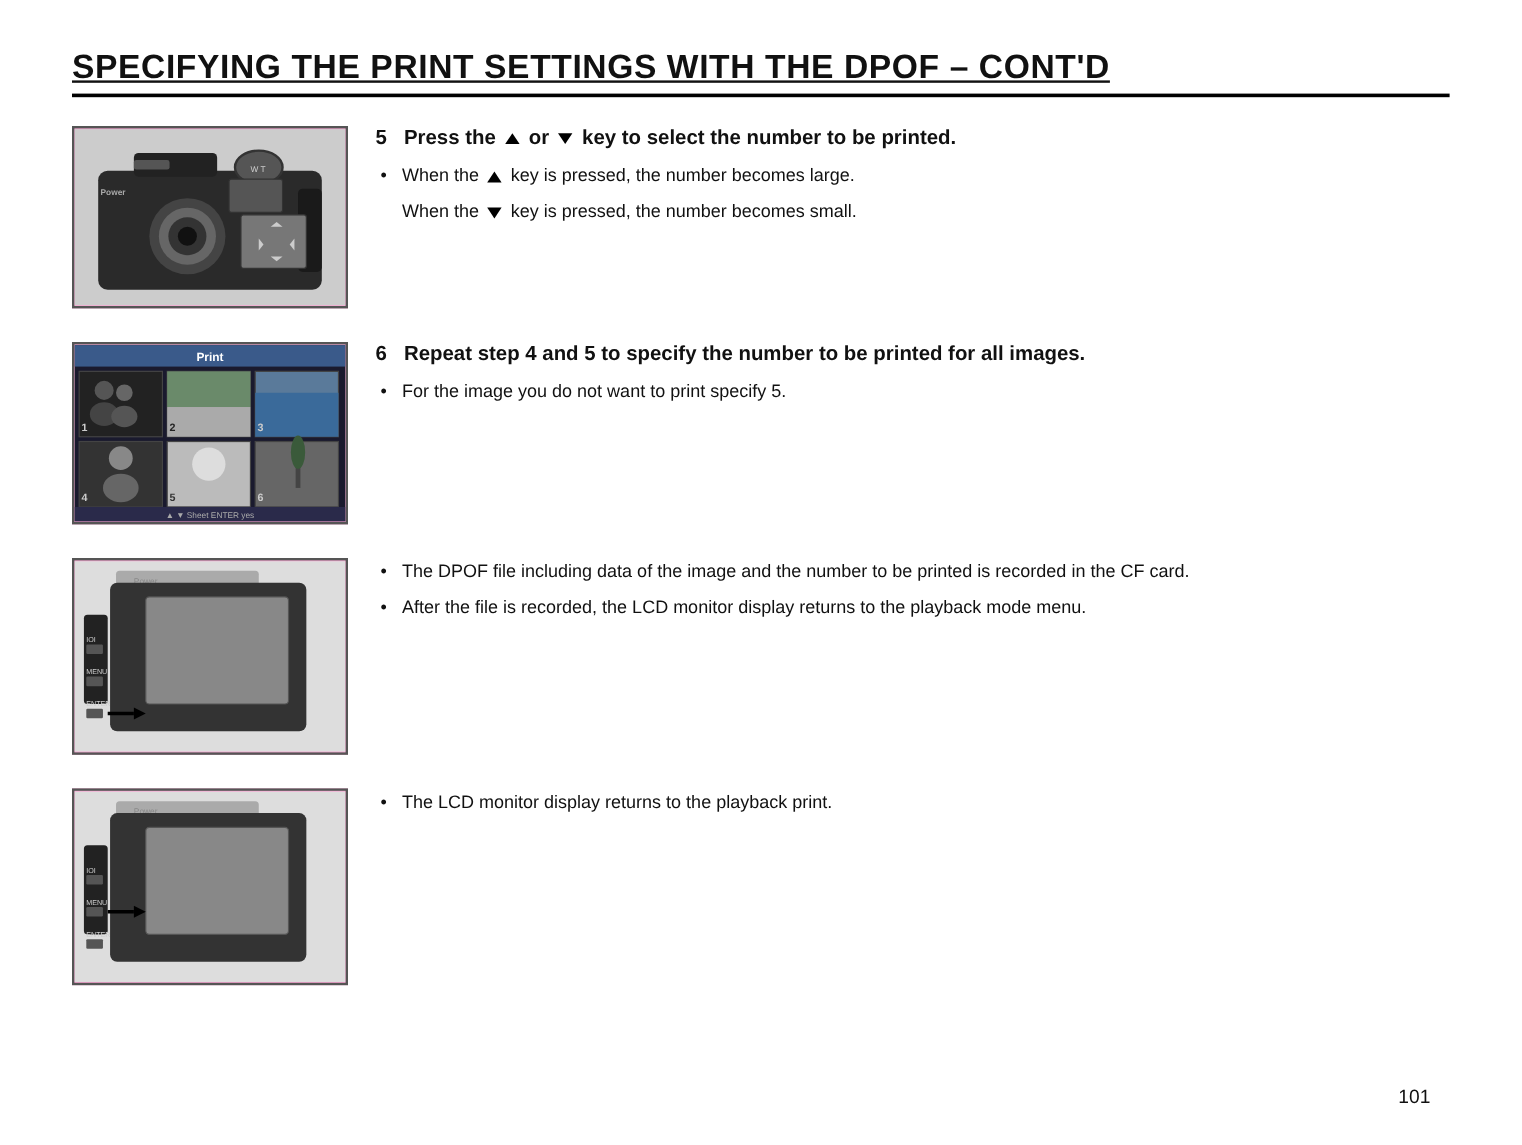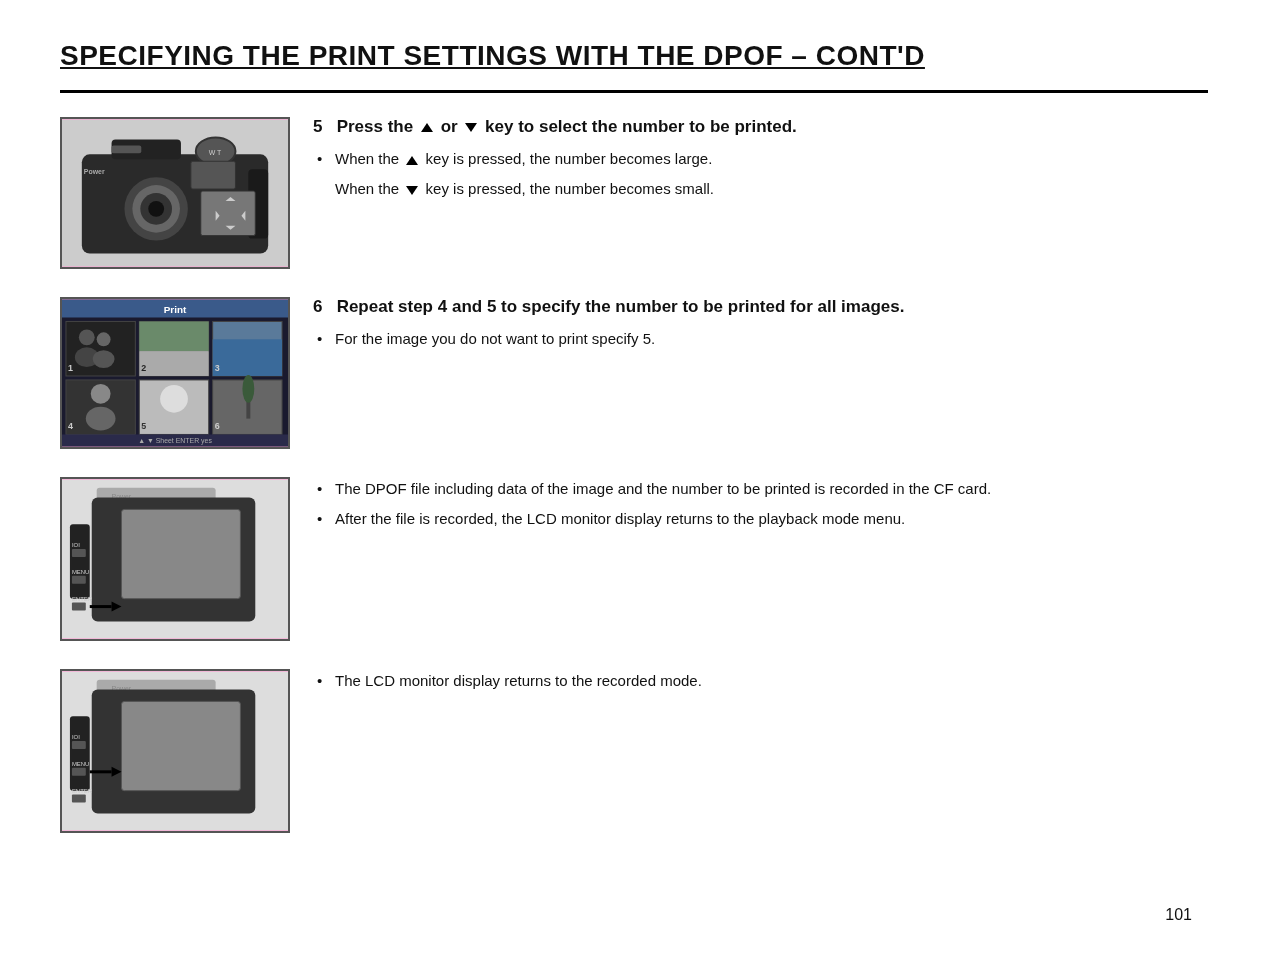--- a/index.html
+++ b/index.html
@@ -11,21 +11,21 @@
       width: 1268px;
       min-height: 954px;
       padding: 40px 60px 40px 60px;
     }
 
     .page-title {
       font-size: 28px;
       font-weight: 900;
       text-decoration: underline;
       border-bottom: 3px solid #000;
-      padding-bottom: 18px;
+      padding-bottom: 6px;
       margin-bottom: 24px;
       letter-spacing: 0.5px;
     }
 
     .section {
       display: flex;
       flex-direction: row;
       align-items: flex-start;
       margin-bottom: 28px;
       gap: 23px;
@@ -310,19 +310,19 @@
 
       <line x1="28" y1="101" x2="50" y2="101" stroke="#000" stroke-width="3"></line>
       <polygon points="50,96 60,101 50,106" fill="#000"></polygon>
     </svg>
   </div>
 
   <div class="content-area">
     <div class="step-body">
       <div class="bullet">
         <span class="dot">•</span>
-        <span>The LCD monitor display returns to the recorded mode.</span>
+        <span>The LCD monitor display returns to the playback print.</span>
       </div>
     </div>
   </div>
 </div>
 
 <div style="position: fixed; bottom: 30px; right: 76px; font-size: 16px;">101</div>
 
 </body></html>

